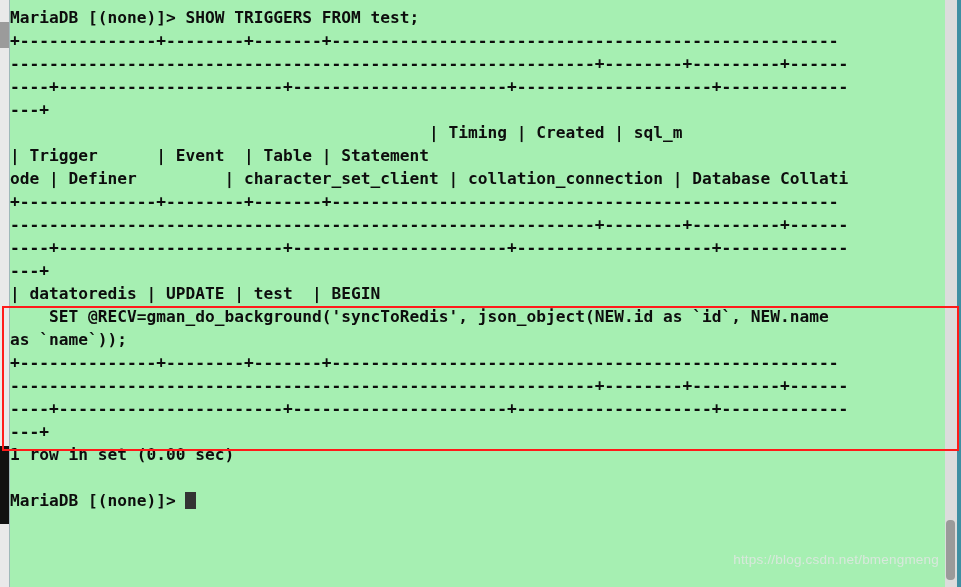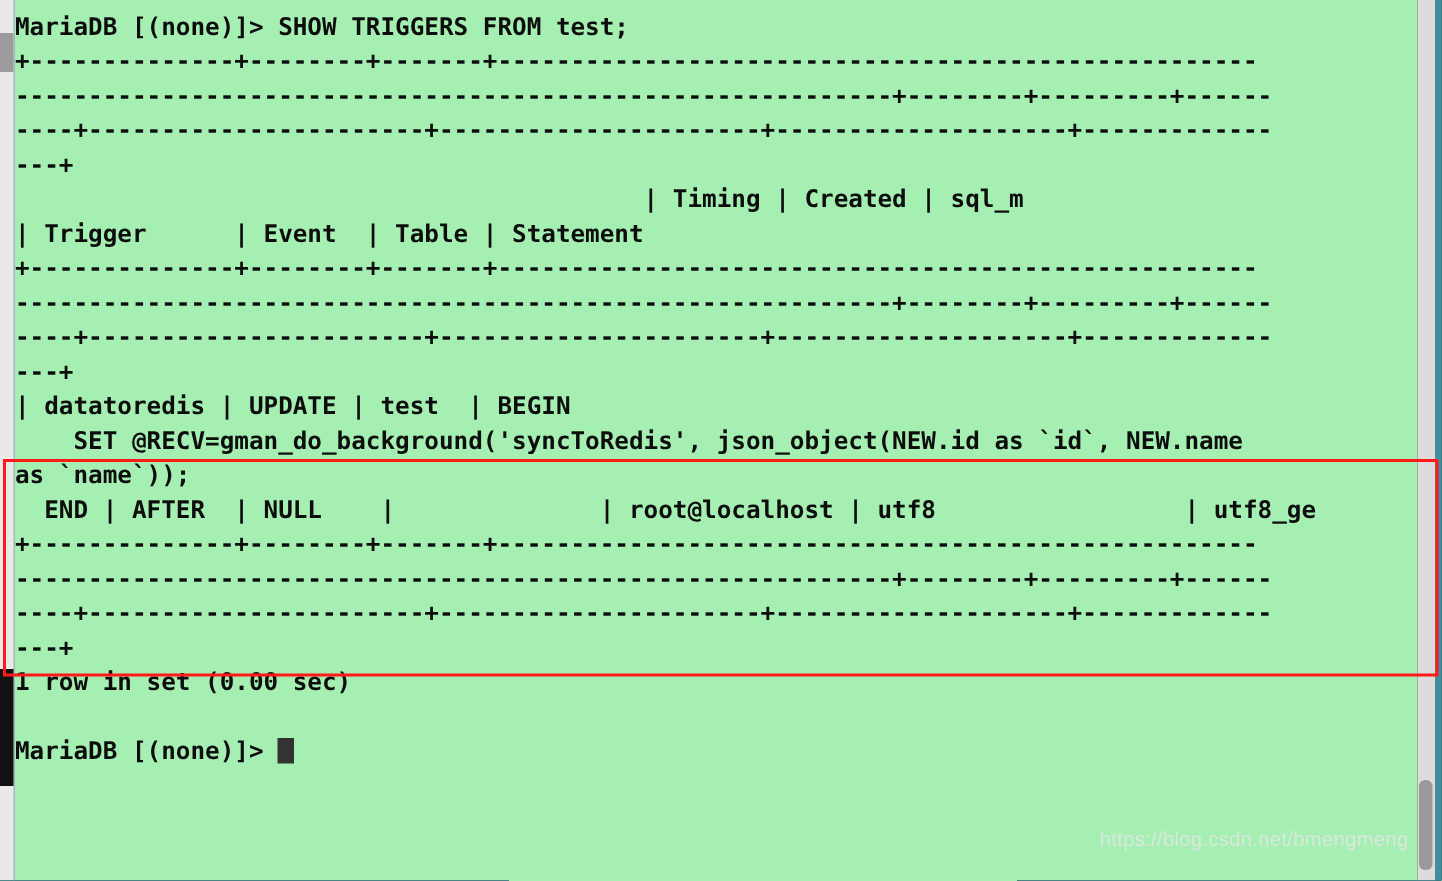--- a/index.html
+++ b/index.html
@@ -5,21 +5,21 @@
   html, body {
     margin: 0;
     padding: 0;
     background: #2b7f93;
   }
   #screen {
     position: relative;
     width: 961px;
     height: 587px;
     overflow: hidden;
-    background: #0f172a;
+    background: #4c1d95;
     font-family: "DejaVu Sans Mono", "Liberation Mono", monospace;
   }
 
   
   #terminal {
     position: absolute;
     left: 10px;
     top: 0px;
     width: 935px;
     height: 587px;
@@ -139,28 +139,28 @@
 
   <div id="terminal">
     <div id="lines">
         <div class="line">MariaDB [(none)]&gt; SHOW TRIGGERS FROM test;</div>
         <div class="line">+--------------+--------+-------+----------------------------------------------------</div>
         <div class="line">------------------------------------------------------------+--------+---------+------</div>
         <div class="line">----+-----------------------+----------------------+--------------------+-------------</div>
         <div class="line">---+</div>
         <div class="line">                                           | Timing | Created | sql_m</div>
         <div class="line">| Trigger      | Event  | Table | Statement</div>
+        <div class="line">ode | Definer         | character_set_client | collation_connection | Database Collati</div>
         <div class="line">+--------------+--------+-------+----------------------------------------------------</div>
         <div class="line">------------------------------------------------------------+--------+---------+------</div>
         <div class="line">----+-----------------------+----------------------+--------------------+-------------</div>
         <div class="line">---+</div>
         <div class="line">| datatoredis | UPDATE | test  | BEGIN</div>
         <div class="line">    SET @RECV=gman_do_background('syncToRedis', json_object(NEW.id as `id`, NEW.name</div>
         <div class="line">as `name`));</div>
-        <div class="line">  END | AFTER  | NULL    |              | root@localhost | utf8                 | utf8_ge</div>
         <div class="line">+--------------+--------+-------+----------------------------------------------------</div>
         <div class="line">------------------------------------------------------------+--------+---------+------</div>
         <div class="line">----+-----------------------+----------------------+--------------------+-------------</div>
         <div class="line">---+</div>
         <div class="line">1 row in set (0.00 sec)</div>
         <div class="line"></div>
         <div class="line">MariaDB [(none)]&gt; <span class="cursor-block"></span></div>
       </div>
   </div>
 

